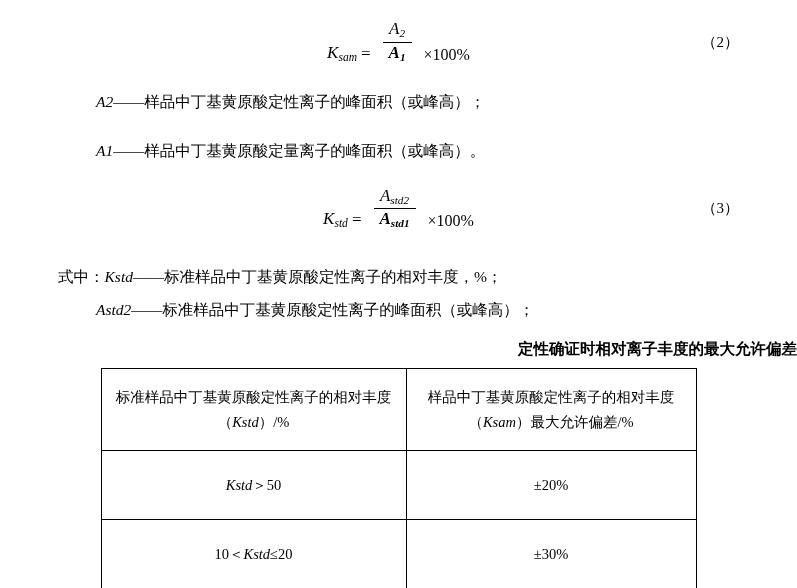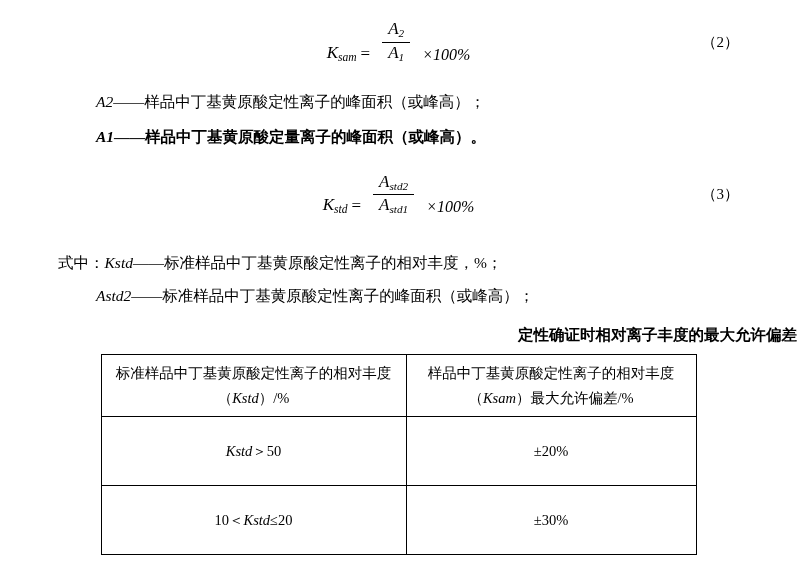--- a/index.html
+++ b/index.html
@@ -63,31 +63,31 @@
     font-style: italic;
   }
   .frac .bar {
     width: 100%;
     height: 1px;
     background: #000;
   }
   .frac .den {
     padding: 1px 6px 0 6px;
     font-style: italic;
+    font-weight: bold;
   }
   .frac .sub {
     font-size: 0.66em;
     vertical-align: -0.3em;
     font-style: italic;
   }
   .eq-tail {
     margin-left: 6px;
     font-size: 16px;
     white-space: nowrap;
-    font-style: italic;
   }
   .eq-num {
     position: absolute;
     right: 58px;
     font-size: 15px;
     font-family: "Liberation Serif", serif;
   }
 
   
   .def-block {
@@ -117,21 +117,21 @@
     table-layout: fixed;
   }
   table.spec td {
     border: 1px solid #000000;
     text-align: center;
     vertical-align: middle;
     font-size: 14.5px;
     padding: 18px 4px;
   }
   table.spec td.head {
-    padding: 6px 8px;
+    padding: 16px 8px;
     line-height: 1.7;
   }
   table.spec td.val {
     height: 32px;
   }
   .col1 { width: 305px; }
   .col2 { width: 290px; }
   .nowrapc { white-space: nowrap; }
 </style>
 </head>
@@ -149,24 +149,24 @@
         <span class="num"><span>A</span><span class="sub">2</span></span>
         <span class="bar"></span>
         <span class="den"><span>A</span><span class="sub">1</span></span>
       </span>
       <span class="eq-tail">×100%</span>
     </div>
     <span class="eq-num">（2）</span>
   </div>
 
   <div class="def-block" style="margin-top:24px; margin-left:58px;">
-    <div class="def-line" style="margin-left:38px; margin-bottom:12px;">
+    <div class="def-line" style="margin-left:38px; margin-bottom:26px;">
       <span class="ital">A</span><span class="ital sub">2</span><span>——样品中丁基黄原酸定性离子的峰面积（或峰高）；</span>
     </div>
-    <div class="def-line" style="margin-left:38px;font-weight:bold;">
+    <div class="def-line" style="margin-left:38px;">
       <span class="ital">A</span><span class="ital sub">1</span><span>——样品中丁基黄原酸定量离子的峰面积（或峰高）。</span>
     </div>
   </div>
 
   <div class="eq-row" style="margin-top:22px; height:48px;">
     <div class="eq-body">
       <span class="eq-lhs">
         <span class="ital">K</span><span class="sub">std</span>
       </span>
       <span class="eq-eq">=</span>

